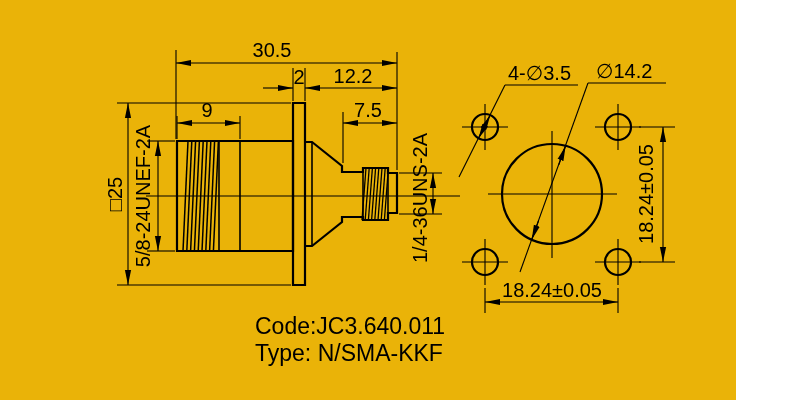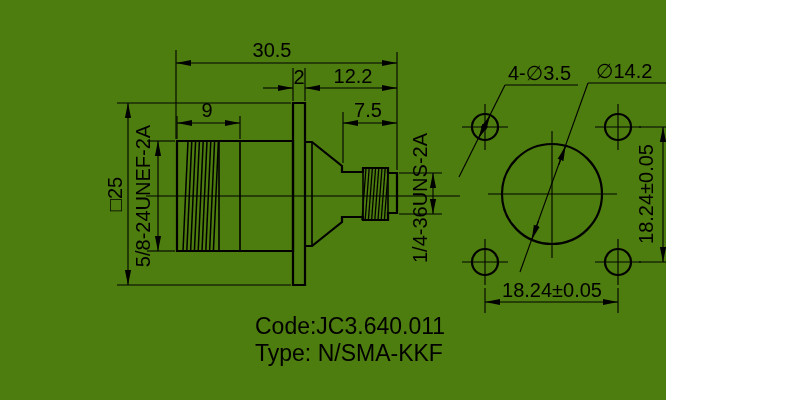--- a/index.html
+++ b/index.html
@@ -1,16 +1,16 @@
 <!DOCTYPE html>
 <html><head>
 <meta charset="utf-8">
 <style>
   html,body{margin:0;padding:0;background:#ffffff;}
-  .canvas{position:relative;width:666px;height:400px;background:#4d7c0f;overflow:hidden;}
+  .canvas{position:relative;width:736px;height:400px;background:#eab308;overflow:hidden;}
   svg{display:block;}
   .thick{stroke:#000;stroke-width:2.2;fill:none;stroke-linejoin:miter;stroke-linecap:butt;}
   .med{stroke:#000;stroke-width:1.6;fill:none;}
   .thin{stroke:#000;stroke-width:1.1;fill:none;}
   .hatch{stroke:#000;stroke-width:1.5;fill:none;}
   .hatch2{stroke:#000;stroke-width:1.3;fill:none;}
   .dimtxt{font-family:"Liberation Sans","DejaVu Sans",sans-serif;font-size:20px;fill:#000;}
   .captxt{font-family:"Liberation Sans","DejaVu Sans",sans-serif;font-size:23px;fill:#000;}
   .mid{text-anchor:middle;}
 </style>

